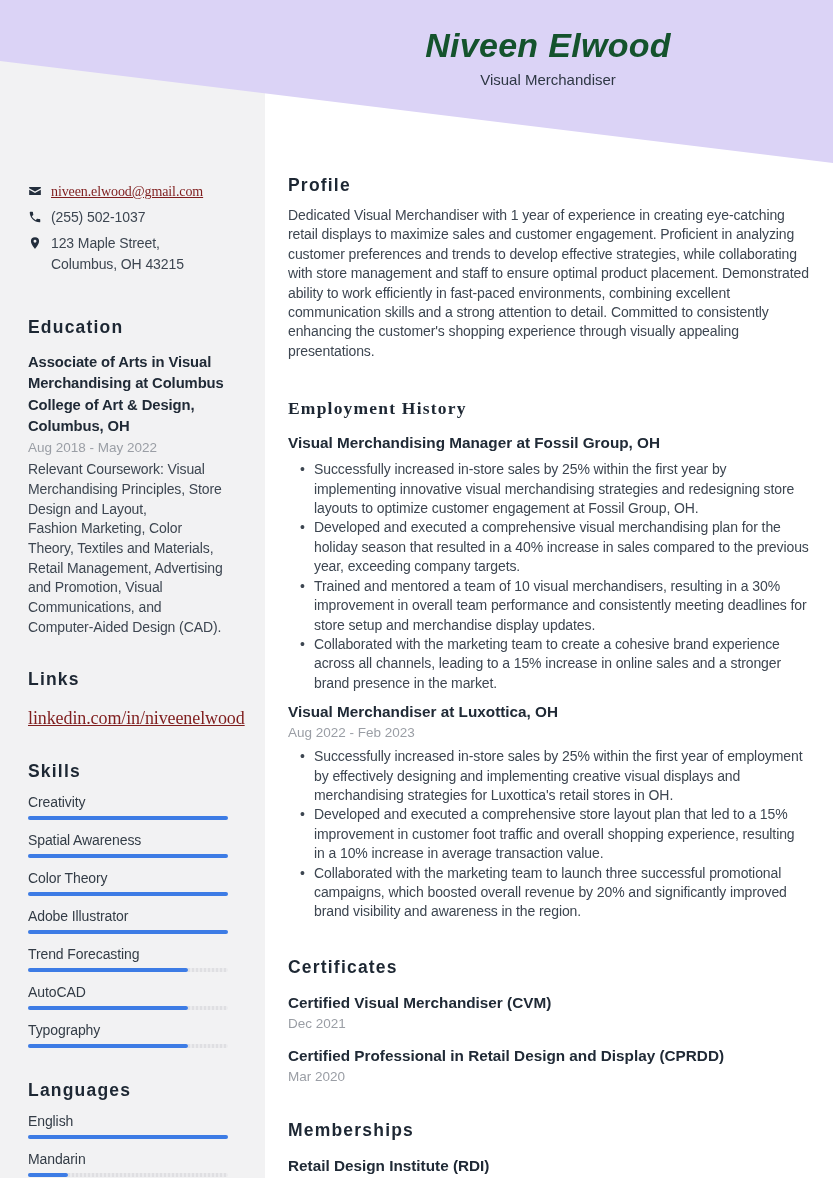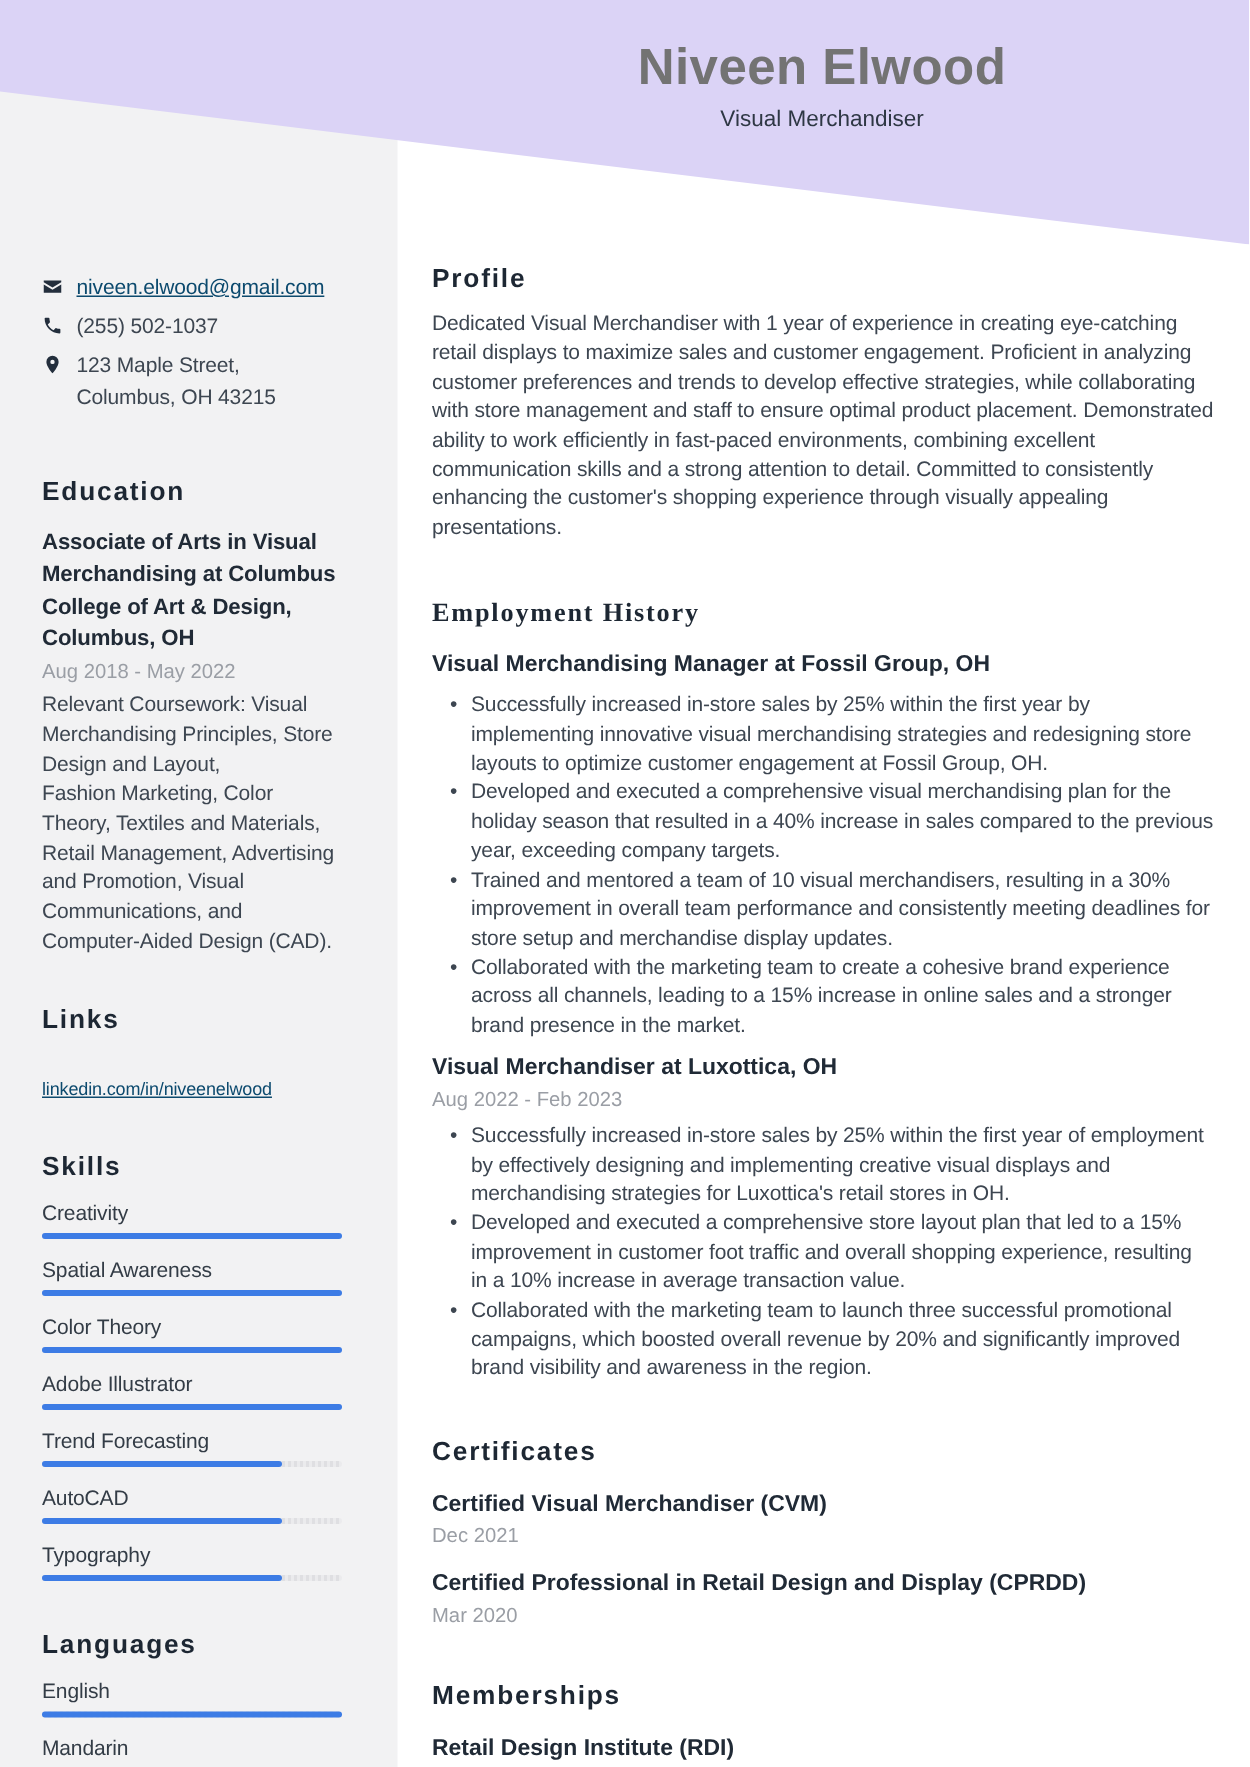--- a/index.html
+++ b/index.html
@@ -5,37 +5,37 @@
   * { margin:0; padding:0; box-sizing:border-box; }
   html,body { width:833px; height:1178px; }
   body { font-family:"Liberation Sans","DejaVu Sans",sans-serif; background:#ffffff; overflow:hidden; }
 
   .page { position:relative; width:833px; height:1178px; background:#ffffff; overflow:hidden; }
 
   
   .band { position:absolute; top:0; left:0; width:833px; height:170px;
           background:#dbd3f6; clip-path:polygon(0 0,100% 0,100% 163px,0 61px); z-index:2; }
   .header-text { position:absolute; top:27px; left:288px; width:520px; text-align:center; z-index:3; }
-  .person-name { font-size:34px; font-weight:700; color:#737373; letter-spacing:.3px; line-height:1.1; }
+  .person-name { font-size:34px; font-weight:700; color:#14532d; letter-spacing:.3px; line-height:1.1;font-style:italic; }
   .person-title { font-size:15px; color:#2e3744; margin-top:7px; }
 
   
   .sidebar { position:absolute; left:0; top:0; width:265px; height:1178px; background:#f2f2f3; z-index:1; }
   .sidebar-inner { padding:181px 37px 0 28px; }
   .contact-row { display:flex; align-items:flex-start; gap:9px; font-size:14px; letter-spacing:-.1px;
                  color:#3d4651; line-height:21px; margin-bottom:5px; }
   .contact-row svg { flex:0 0 auto; margin-top:3px; }
-  a.link { color:#0c4a6e; text-decoration:underline; cursor:pointer; }
+  a.link { color:#7f1d1d; text-decoration:underline; cursor:pointer;font-family:Liberation Serif, serif; }
   .side-h2 { font-size:17.5px; font-weight:700; color:#1d2733; letter-spacing:1.2px; }
   .h2-edu { margin-top:42px; }
   .degree { font-weight:700; font-size:14.8px; line-height:21.3px; color:#202a36; margin-top:14px; letter-spacing:-.1px; }
   .muted-date { font-size:13.5px; color:#9a9ea5; margin-top:3px; }
   .edu-details { font-size:14px; color:#3d4651; line-height:19.7px; margin-top:5px; letter-spacing:-.1px; white-space:pre-line; }
   .h2-links { margin-top:31px; }
-  .side-link { display:inline-block; margin-top:29px; font-size:12px; letter-spacing:-.1px; }
+  .side-link { display:inline-block; margin-top:18px; font-size:18px; letter-spacing:-.1px; }
   .h2-skills { margin-top:32px; margin-bottom:3px; }
   .meter-item { margin-top:10px; }
   .meter-item .lbl { font-size:14px; color:#333c46; letter-spacing:-.1px; line-height:20px; }
   .bar { margin-top:4px; height:4px; border-radius:2px;
          background:repeating-linear-gradient(90deg,#dfdfe2 0 2px,#ebebed 2px 4px); }
   .bar i { display:block; height:4px; background:#3d7ce5; border-radius:2px; }
   .h2-lang { margin-top:32px; margin-bottom:3px; }
 
   
   .main { position:absolute; left:288px; top:0; width:521px; z-index:1; padding-top:175px; }

